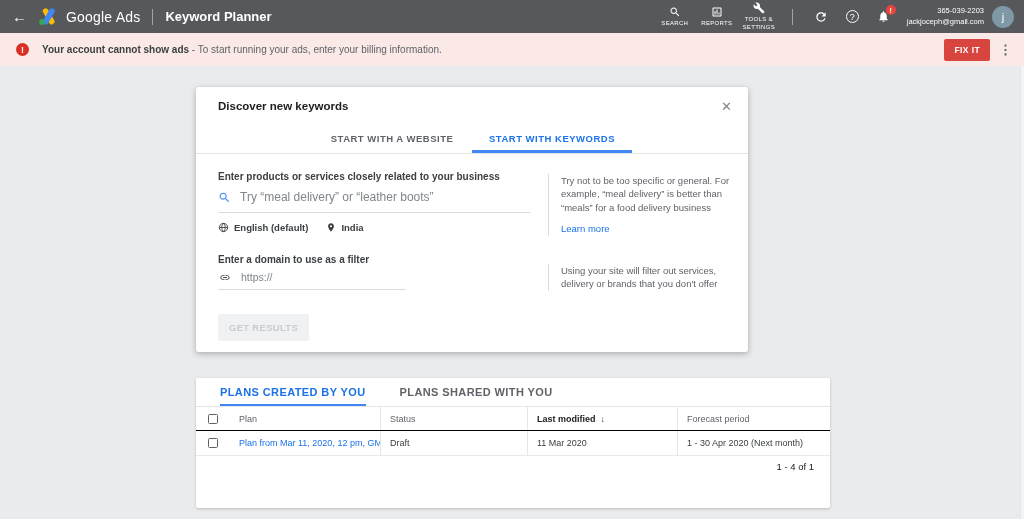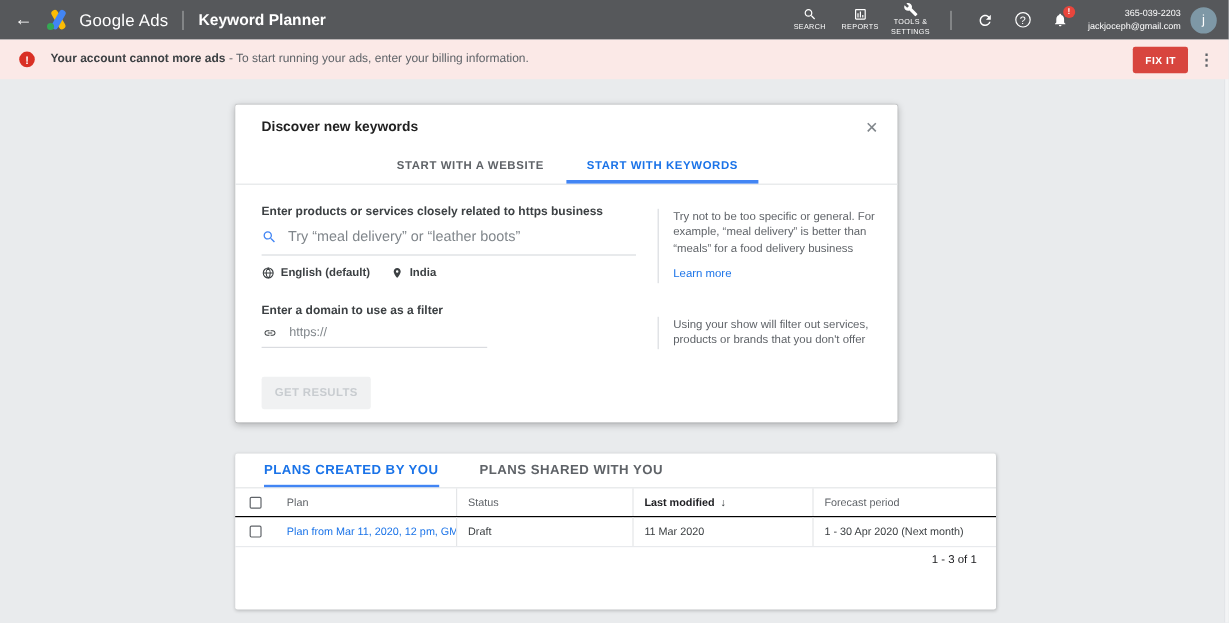--- a/index.html
+++ b/index.html
@@ -139,39 +139,39 @@
   </div>
   <div class="account">
     <div>365-039-2203</div>
     <div>jackjoceph@gmail.com</div>
   </div>
   <div class="avatar">j</div>
 </header>
 
 <div class="alertbar">
   <span class="alert-icon">!</span>
-  <span class="alert-text"><b>Your account cannot more ads</b><span> - To start running your ads, enter your billing information.</span></span>
+  <span class="alert-text"><b>Your account cannot show ads</b><span> - To start running your ads, enter your billing information.</span></span>
   <button class="fixit">FIX IT</button>
   <span class="kebab">⋮</span>
 </div>
 
 <main>
   <div class="scroll-edge"></div>
 
   <section class="modal">
     <div class="modal-head">
       <span class="modal-title">Discover new keywords</span>
       <span class="modal-close">✕</span>
     </div>
     <div class="modal-tabs">
       <div class="mtab">START WITH A WEBSITE</div>
       <div class="mtab active">START WITH KEYWORDS</div>
     </div>
     <div class="modal-body">
-      <div class="field-label lbl1">Enter products or services closely related to https business</div>
+      <div class="field-label lbl1">Enter products or services closely related to your business</div>
       <div class="input-row row1">
         <svg width="13" height="13" viewBox="0 0 24 24">
             <path fill="#4285f4" d="M15.5 14h-.79l-.28-.27C15.41 12.59 16 11.11 16 9.5 16 5.91 13.09 3 9.5 3S3 5.91 3 9.5 5.91 16 9.5 16c1.61 0 3.09-.59 4.23-1.57l.27.28v.79l5 4.99L20.49 19l-4.99-5zm-6 0C7.01 14 5 11.99 5 9.5S7.01 5 9.5 5 14 7.01 14 9.5 11.99 14 9.5 14z"></path>
           </svg>
         <input type="text" placeholder="Try “meal delivery” or “leather boots”" style="">
       </div>
       <div class="locale-row">
         <svg width="11" height="11" viewBox="0 0 24 24">
             <g fill="none" stroke="#3c4043" stroke-width="2">
               <circle cx="12" cy="12" r="9"></circle>
@@ -194,21 +194,21 @@
         <input type="text" placeholder="https://" style="">
       </div>
 
       <button class="get-results" disabled="">GET RESULTS</button>
 
       <div class="help-block help1">
         <p>Try not to be too specific or general. For example, “meal delivery” is better than “meals” for a food delivery business</p>
         <a>Learn more</a>
       </div>
       <div class="help-block help2">
-        <p>Using your show will filter out services, products or brands that you don't offer</p>
+        <p>Using your site will filter out services, delivery or brands that you don't offer</p>
       </div>
     </div>
   </section>
 
   <section class="plans-card">
     <div class="pc-tabs">
       <div class="ptab active">PLANS CREATED BY YOU</div>
       <div class="ptab">PLANS SHARED WITH YOU</div>
     </div>
 
@@ -230,16 +230,16 @@
       <div class="cell c-check">
           <span class="checkbox"></span>
         </div>
       <div class="cell plink">Plan from Mar 11, 2020, 12 pm, GMT+05:30</div>
       <div class="cell bl">Draft</div>
       <div class="cell bl">11 Mar 2020</div>
       <div class="cell bl">1 - 30 Apr 2020 (Next month)</div>
     </div>
 
     <div class="pc-footer">
-      <span>1 - 3 of 1</span>
+      <span>1 - 4 of 1</span>
     </div>
   </section>
 </main>
 
 </body></html>

